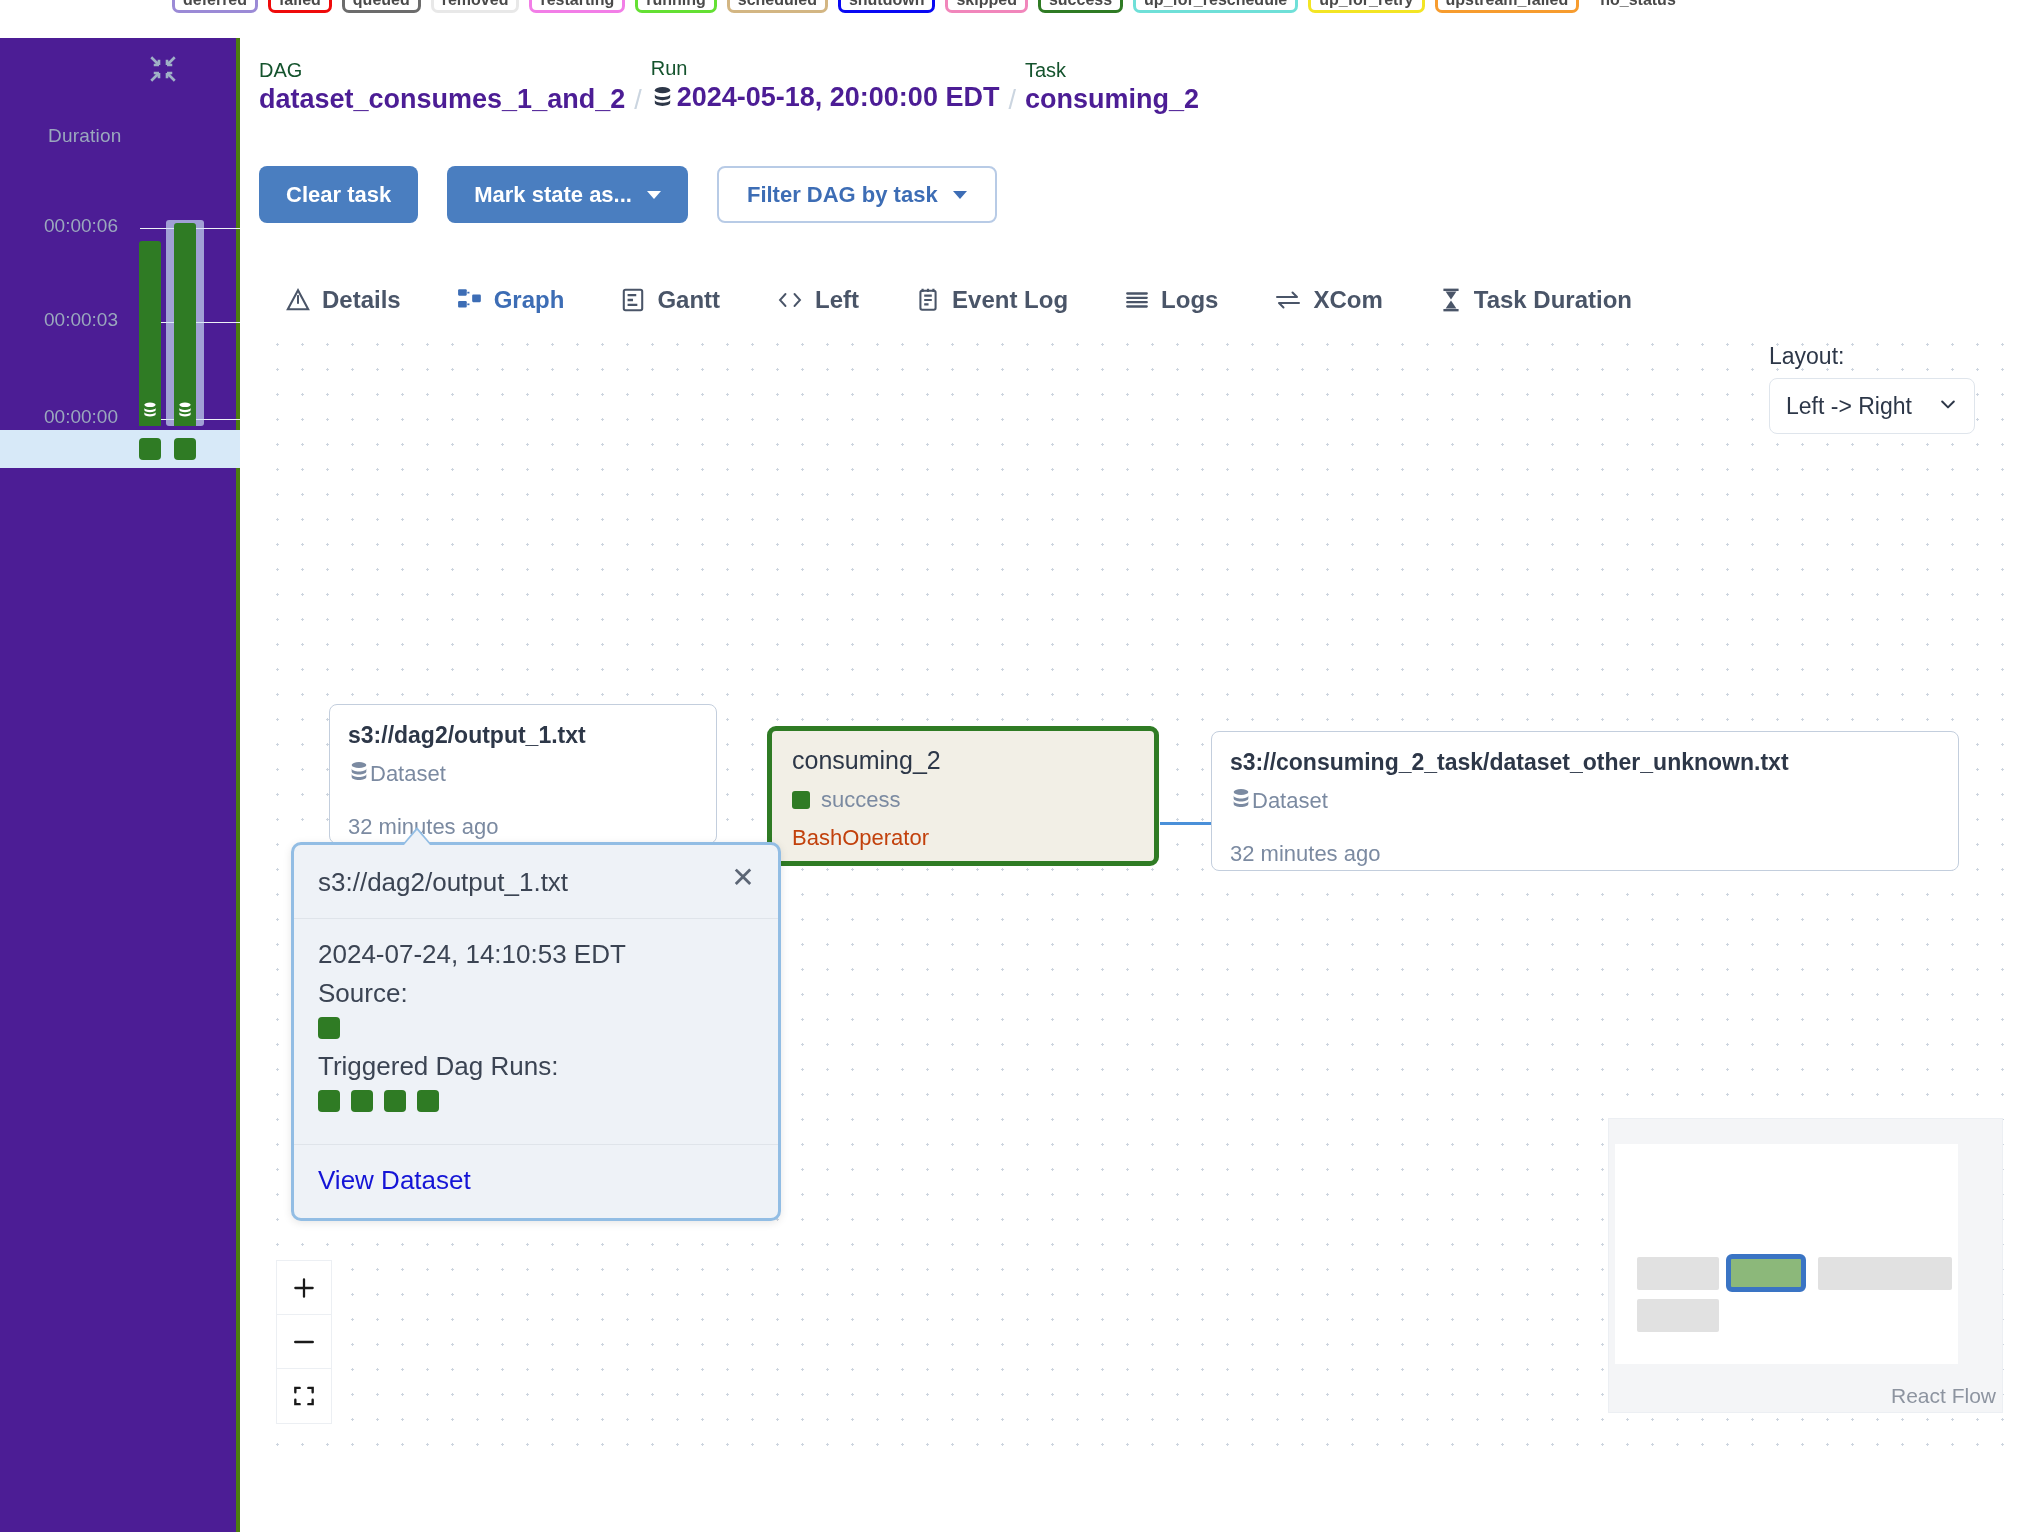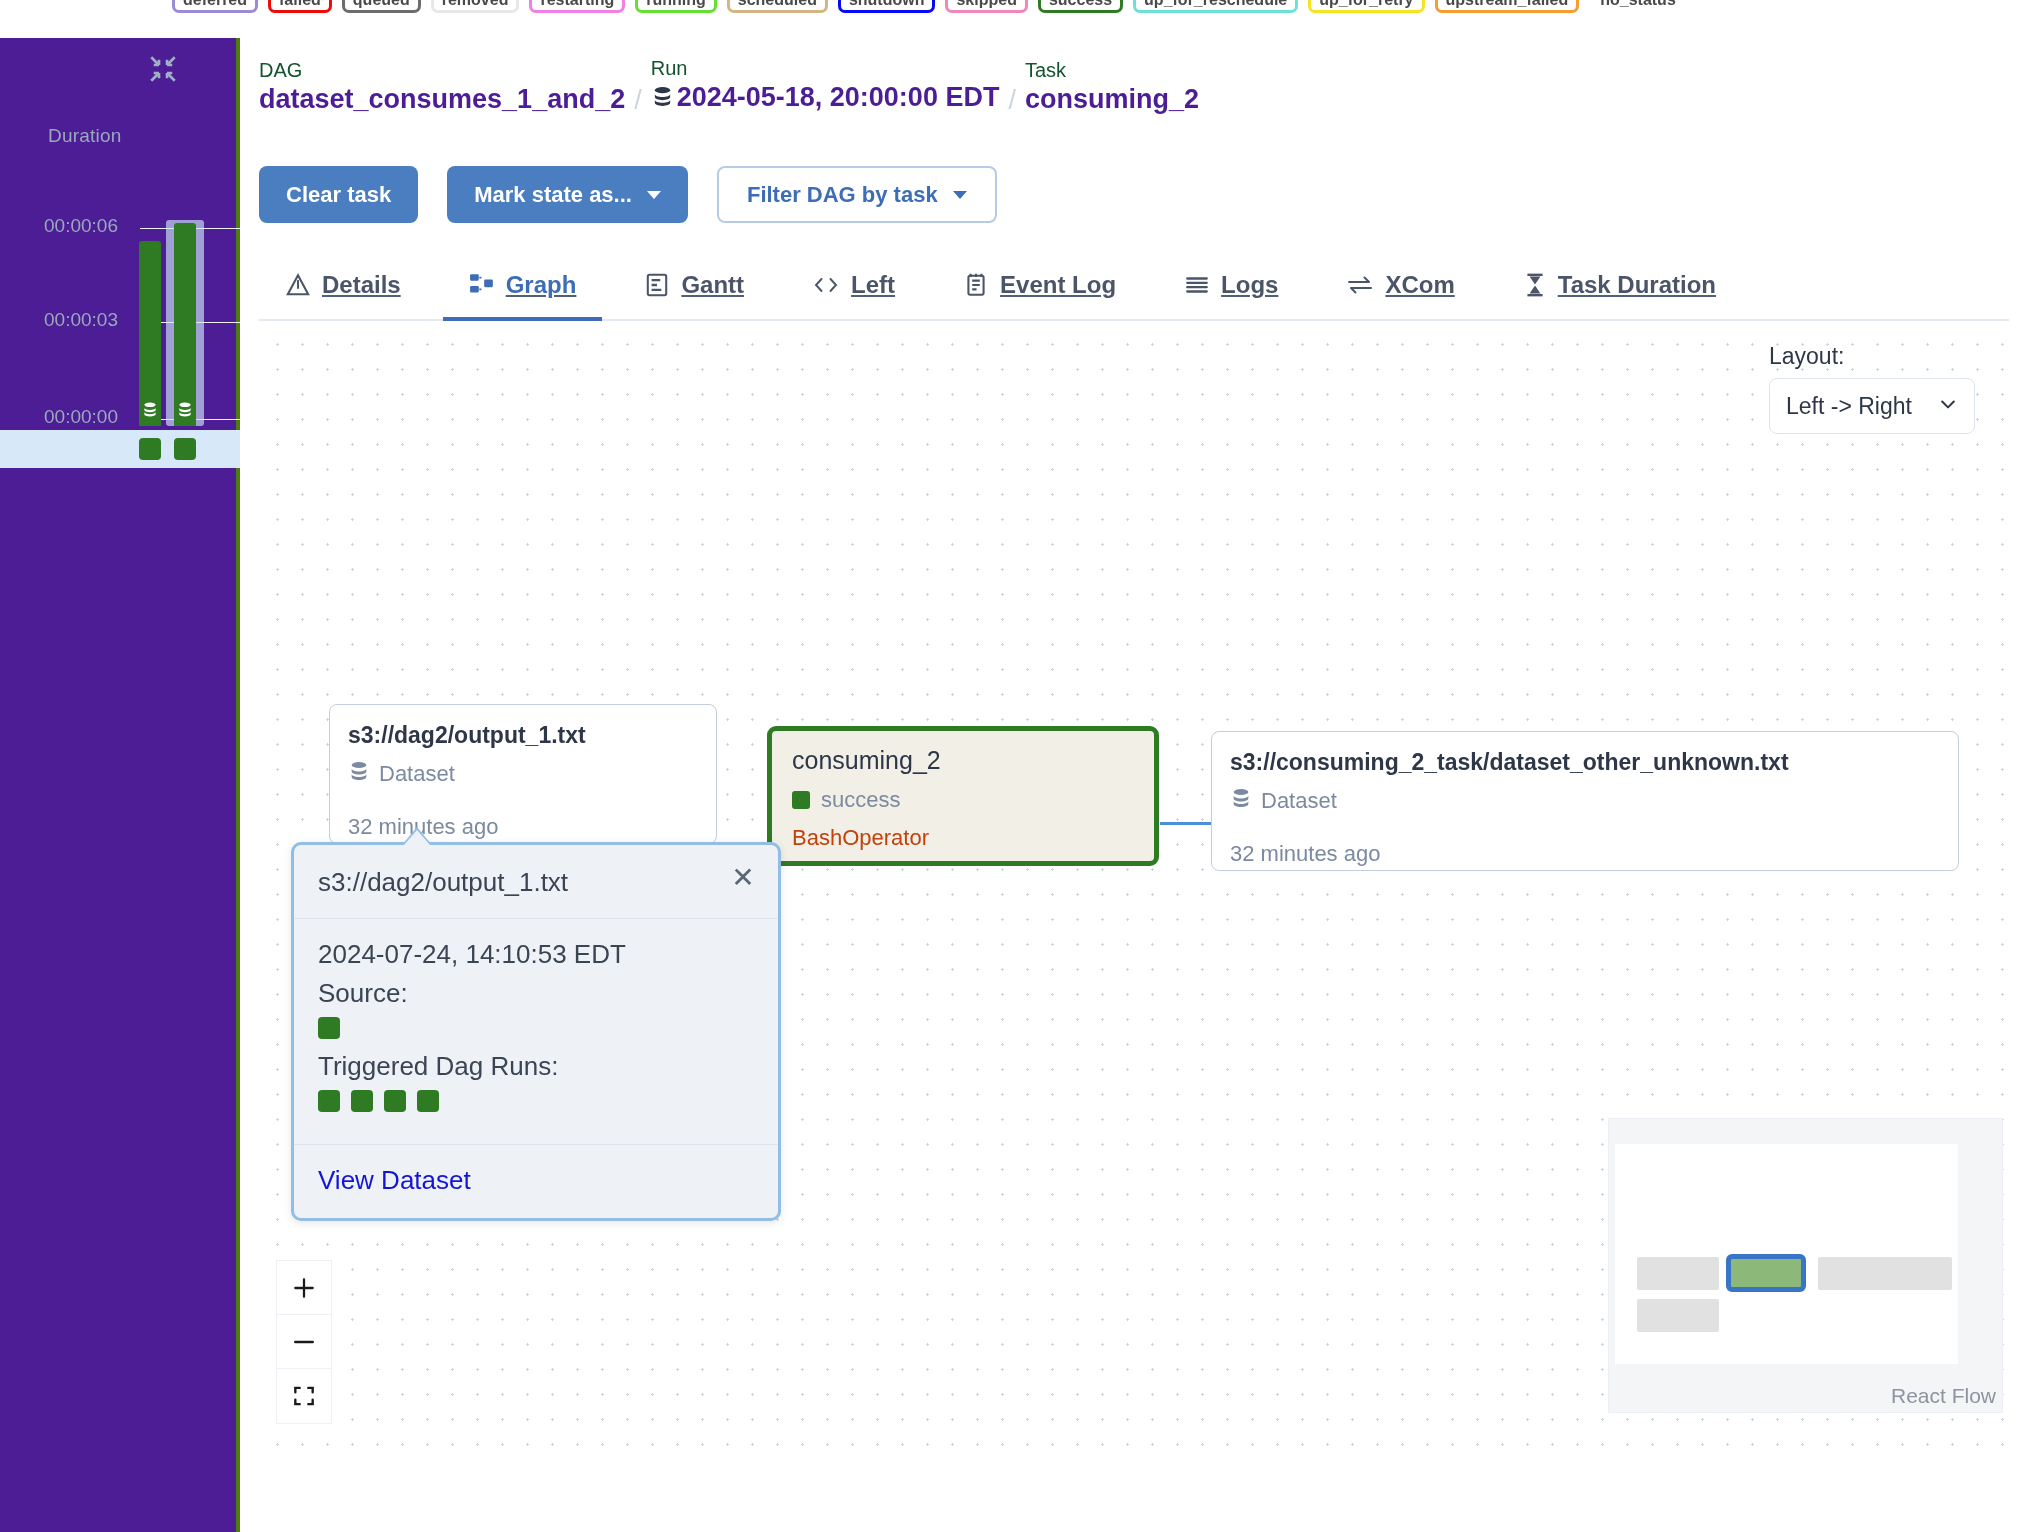--- a/index.html
+++ b/index.html
@@ -78,24 +78,23 @@
     padding:0 25px; cursor:pointer; white-space:nowrap;
     border:2px solid transparent;
   }
   .btn-primary{ background:#4a7ec0; color:#fff; }
   .btn-outline{ background:#fff; color:#3d6db5; border:2px solid #b8cbe6; padding:0 28px; }
   .caret{ display:inline-block; width:0;height:0; border-left:7px solid transparent;
           border-right:7px solid transparent; border-top:8px solid currentColor; margin-left:4px;}
 
   
   #tabs{
-    position:absolute; left:18px; top:215px; width:1750px; height:68px;
-    display:flex; align-items:center; gap:16px;
+    position:absolute; left:18px; top:230px; width:1750px; height:68px;
+    display:flex; align-items:center; gap:4px;
     border-bottom:2px solid #e6ebf1;
-    text-decoration:underline;
   }
   .tab{
     display:inline-flex; align-items:center; gap:11px;
     height:68px; padding:0 26px; font-size:24px; font-weight:700;
     color:#4a5568; cursor:pointer; white-space:nowrap;
     border-bottom:4px solid transparent; margin-bottom:-2px;
   }
   .tab.active{ color:#3d6db5; border-bottom-color:#3d6db5; }
   .tab svg{ display:block; }
 
@@ -117,21 +116,21 @@
     padding:0 16px; font-size:23px; color:#2d3748; cursor:pointer;
   }
 
   
   .node{ position:absolute; }
   .ds-node{
     background:#fff; border:1.5px solid #c3cedd; border-radius:8px;
     padding:17px 18px 0 18px;
   }
   .ds-title{ font-size:23px; font-weight:700; color:#2d3748; white-space:nowrap; }
-  .ds-sub{ display:flex; align-items:center; gap:9px; margin-top:11px; font-size:22px; color:#7b8aa1; }
+  .ds-sub{ display:flex; align-items:center; margin-top:11px; font-size:22px; color:#7b8aa1; }
   .ds-time{ margin-top:26px; font-size:22px; color:#7b8aa1; }
 
   #task-node{
     background:#f2efe6; border:5px solid #2f7b24; border-radius:9px;
     padding:15px 20px 0 20px;
   }
   .task-title{ font-size:25px; color:#2d3748; }
   .task-state{ display:flex; align-items:center; gap:11px; margin-top:12px; font-size:22px; color:#7b8aa1; }
   .state-chip{ width:18px; height:18px; background:#2f7b24; border-radius:3px; }
   .task-op{ margin-top:12px; font-size:22px; color:#c2410c; }

